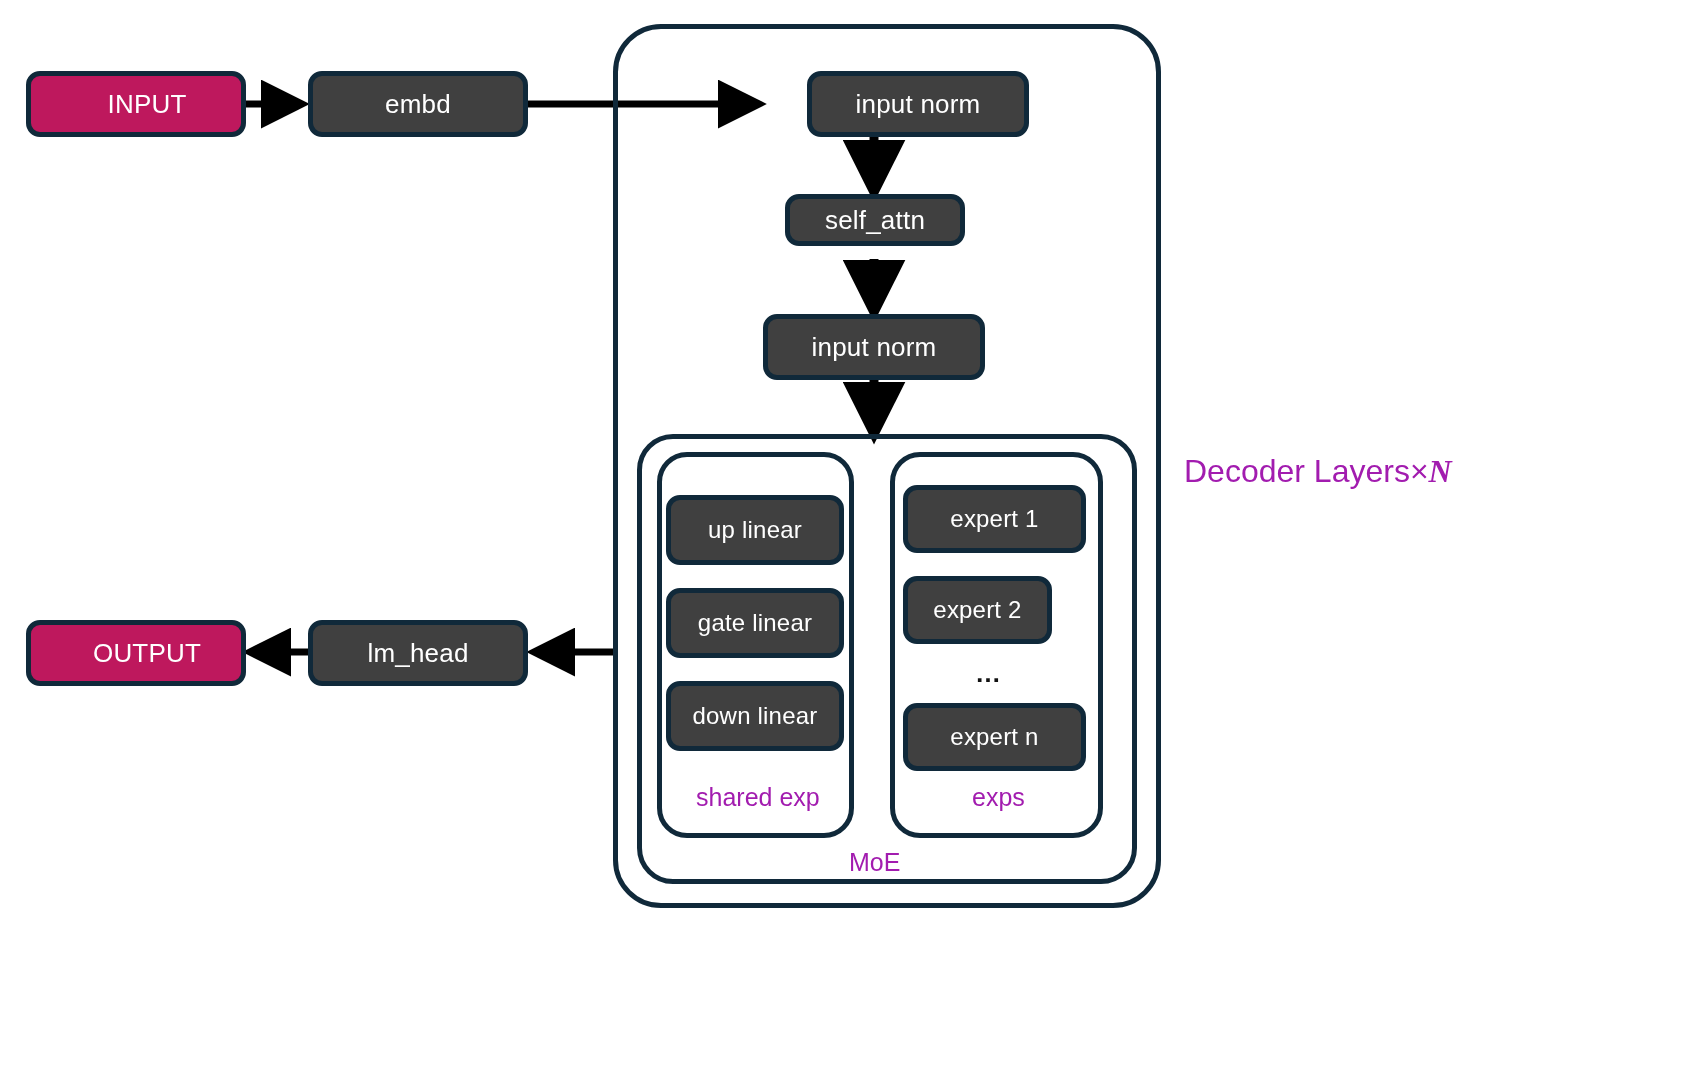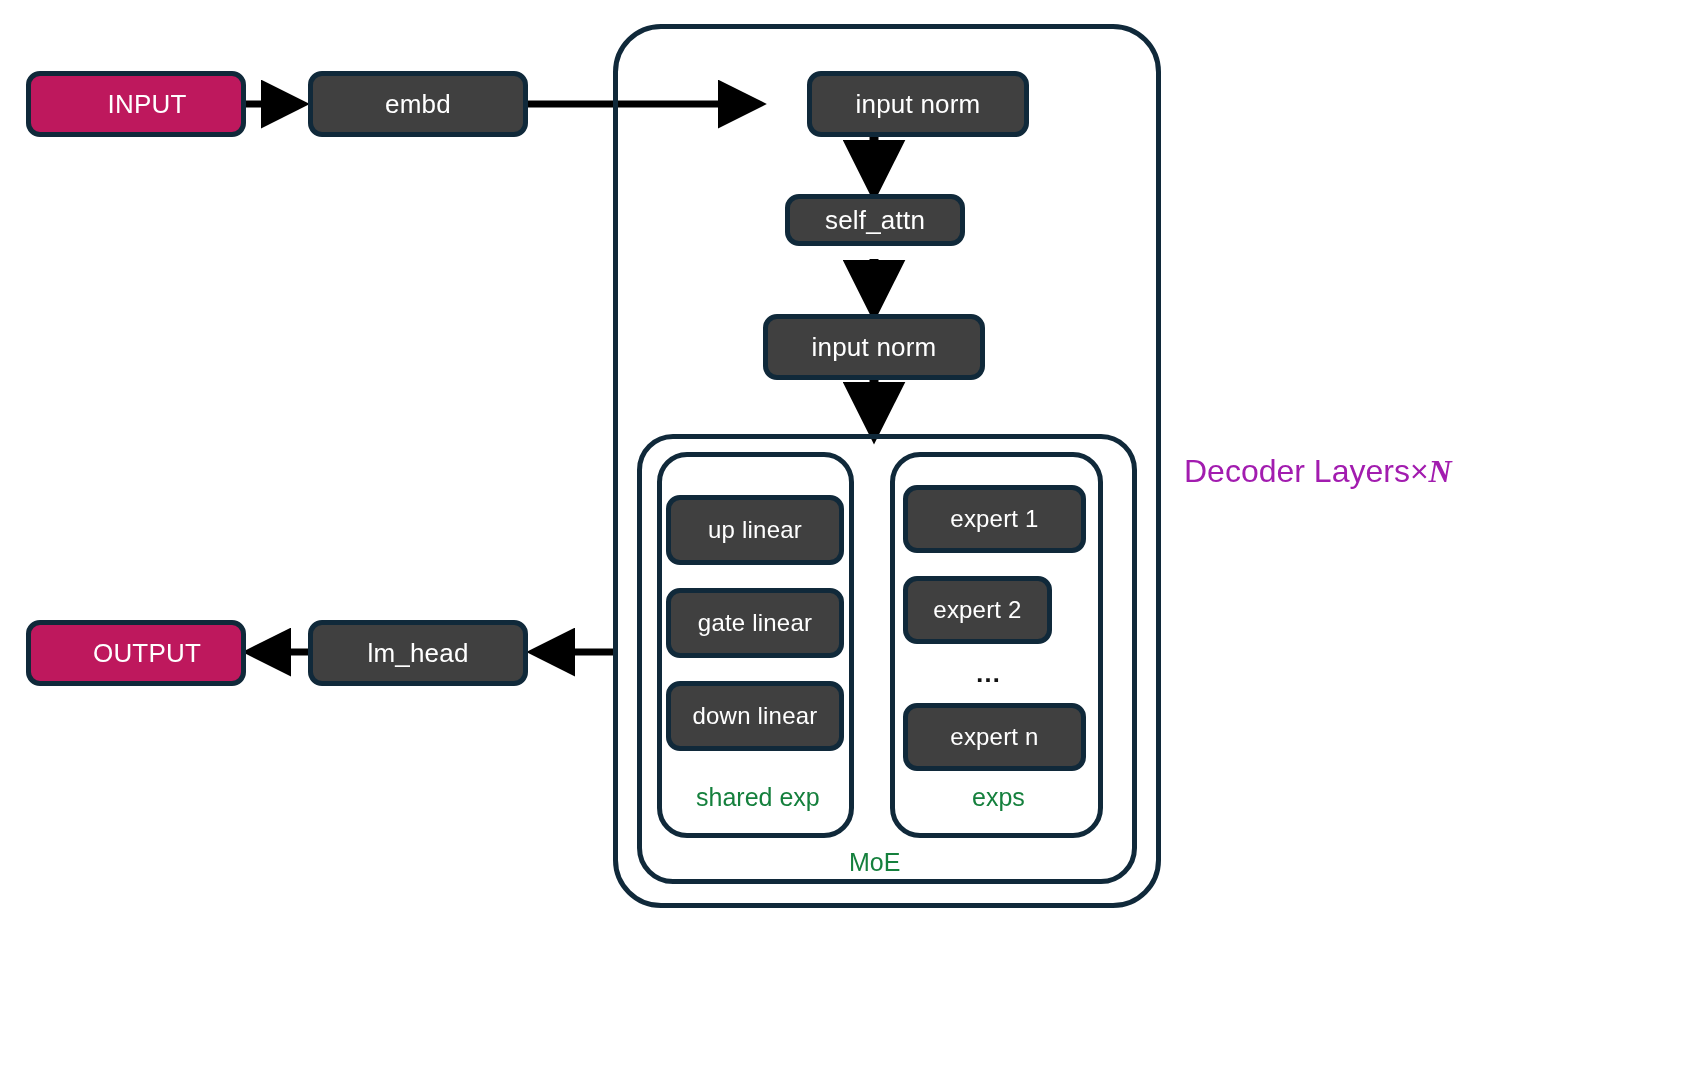--- a/index.html
+++ b/index.html
@@ -35,21 +35,21 @@
     box-sizing:border-box;
     border:5px solid #10293a;
     background:transparent;
   }
   .frame.decoder{border-radius:48px;}
   .frame.moe{border-radius:36px;}
   .frame.sub{border-radius:30px;}
 
   .caption{
     position:absolute;
-    color:#15803d;
+    color:#a21caf;
     white-space:nowrap;
     line-height:1;
   }
   .ellipsis{
     position:absolute;
     color:#111111;
     font-weight:700;
     letter-spacing:2px;
     line-height:1;
     white-space:nowrap;

